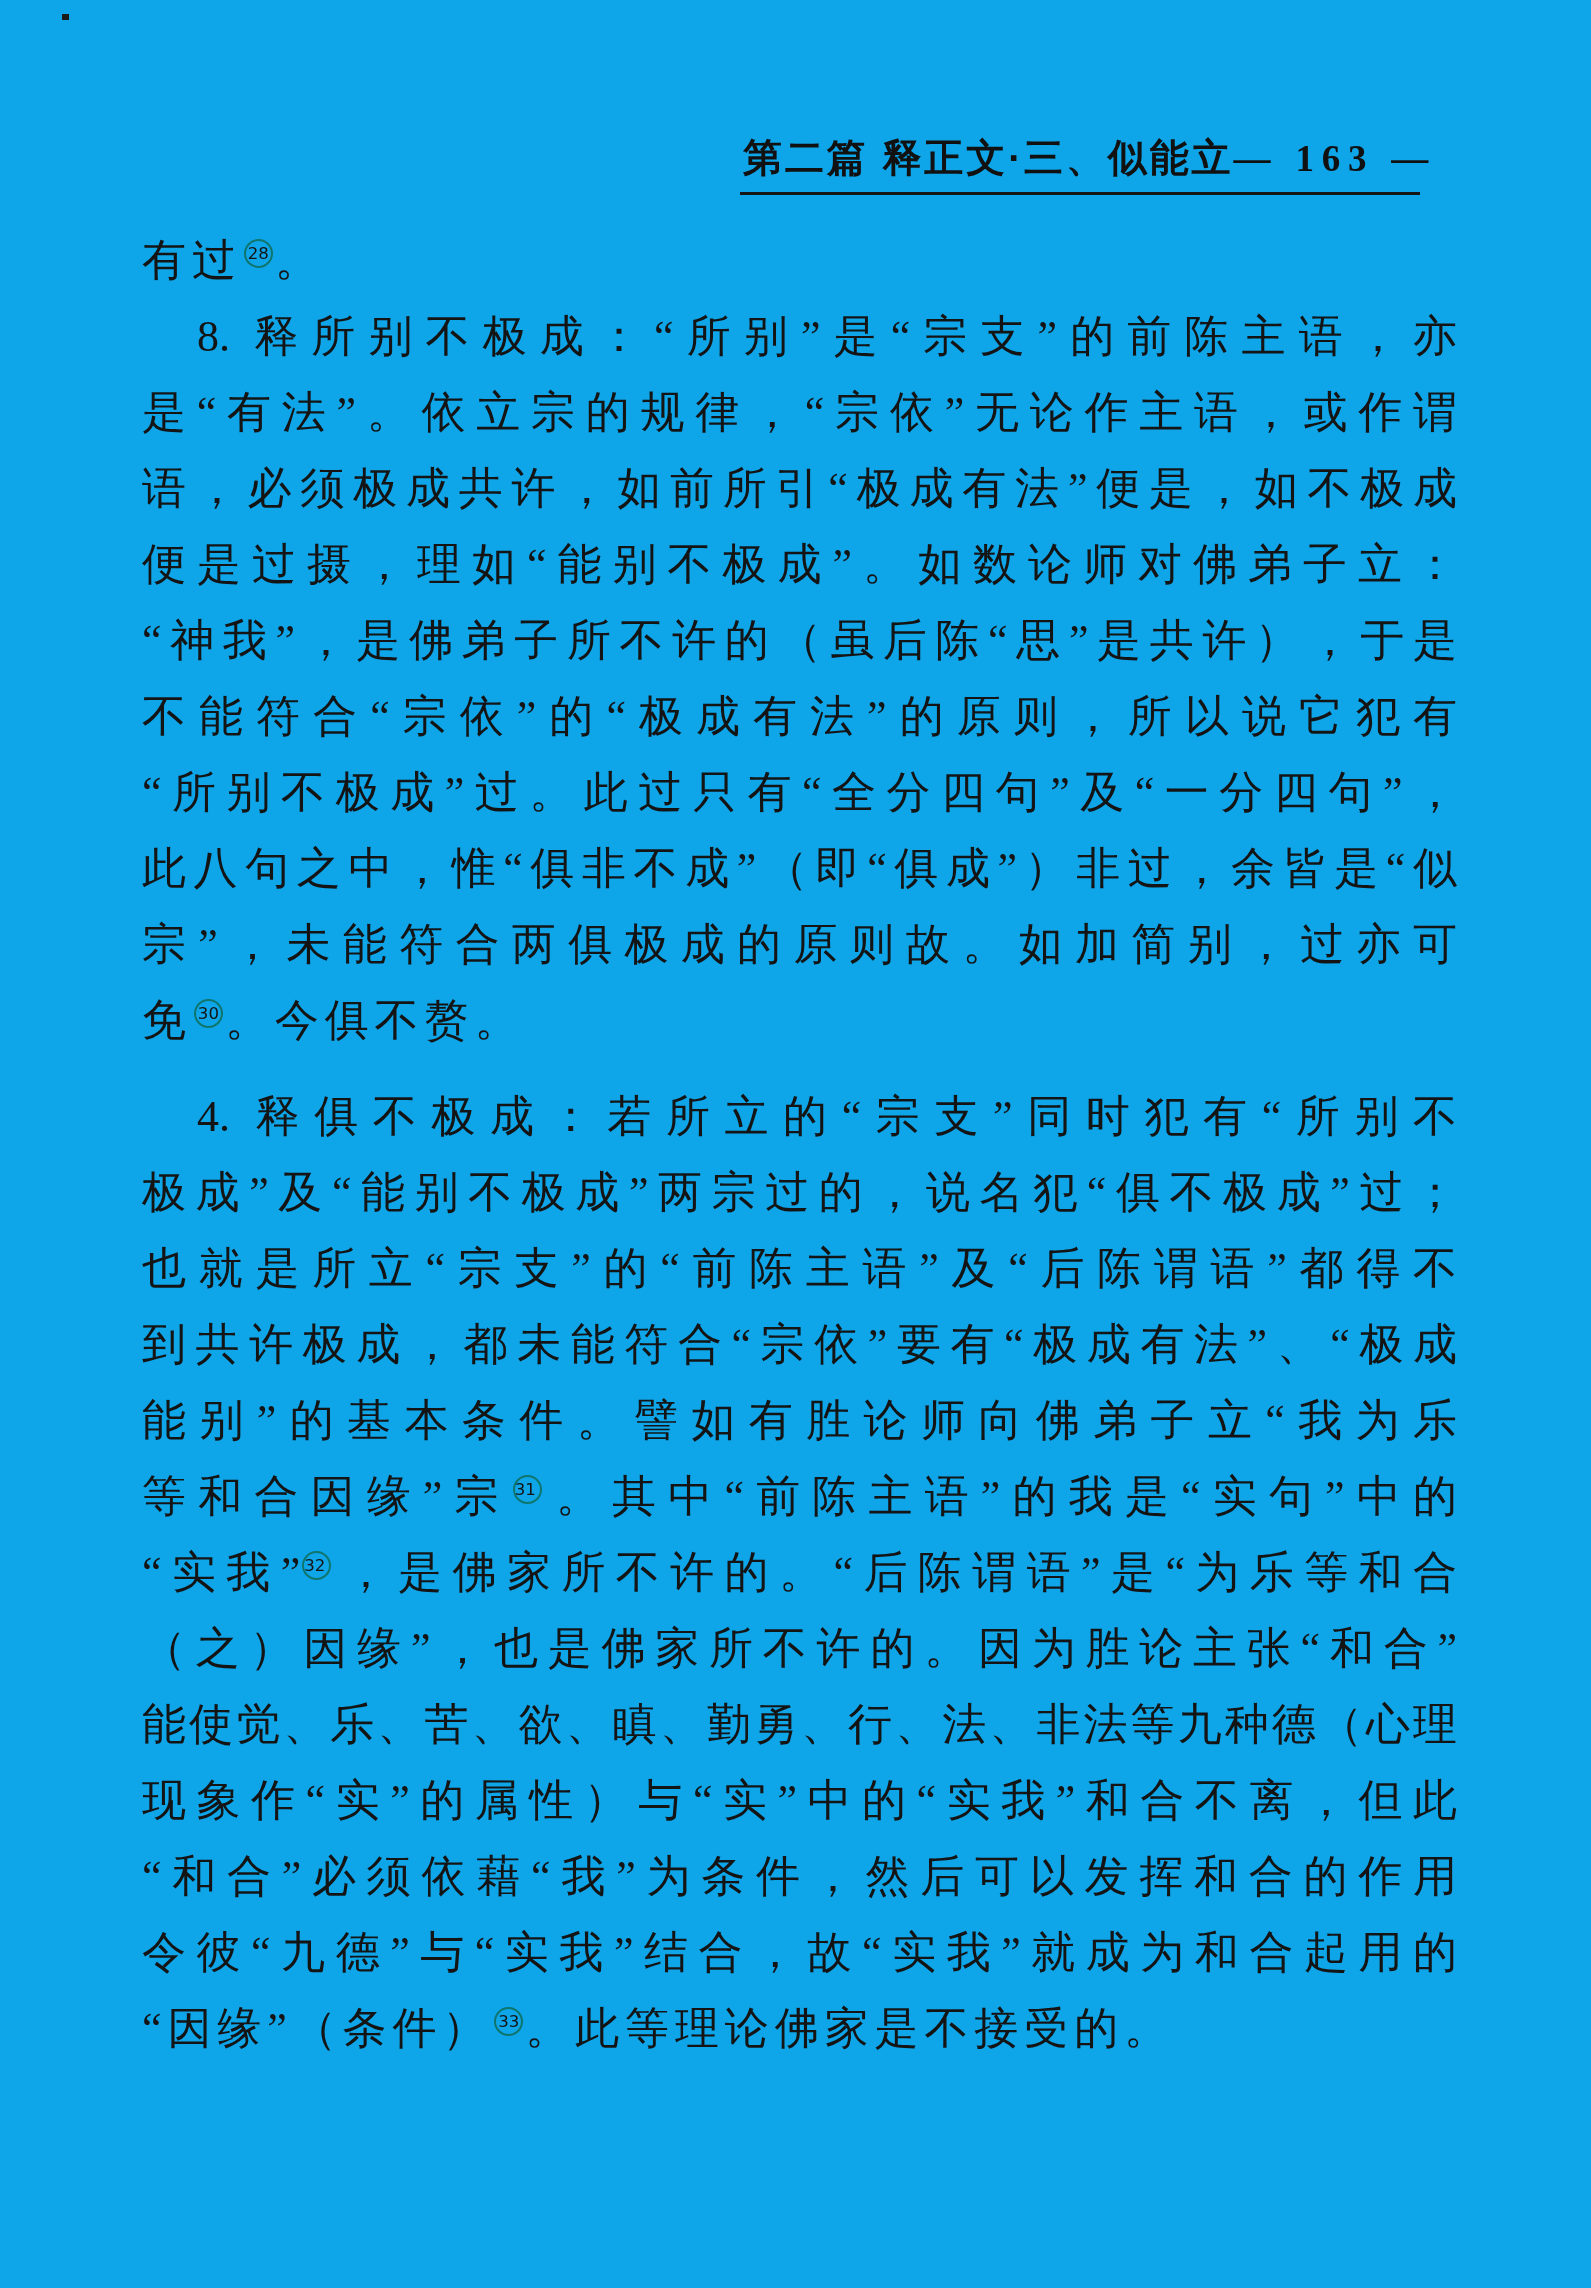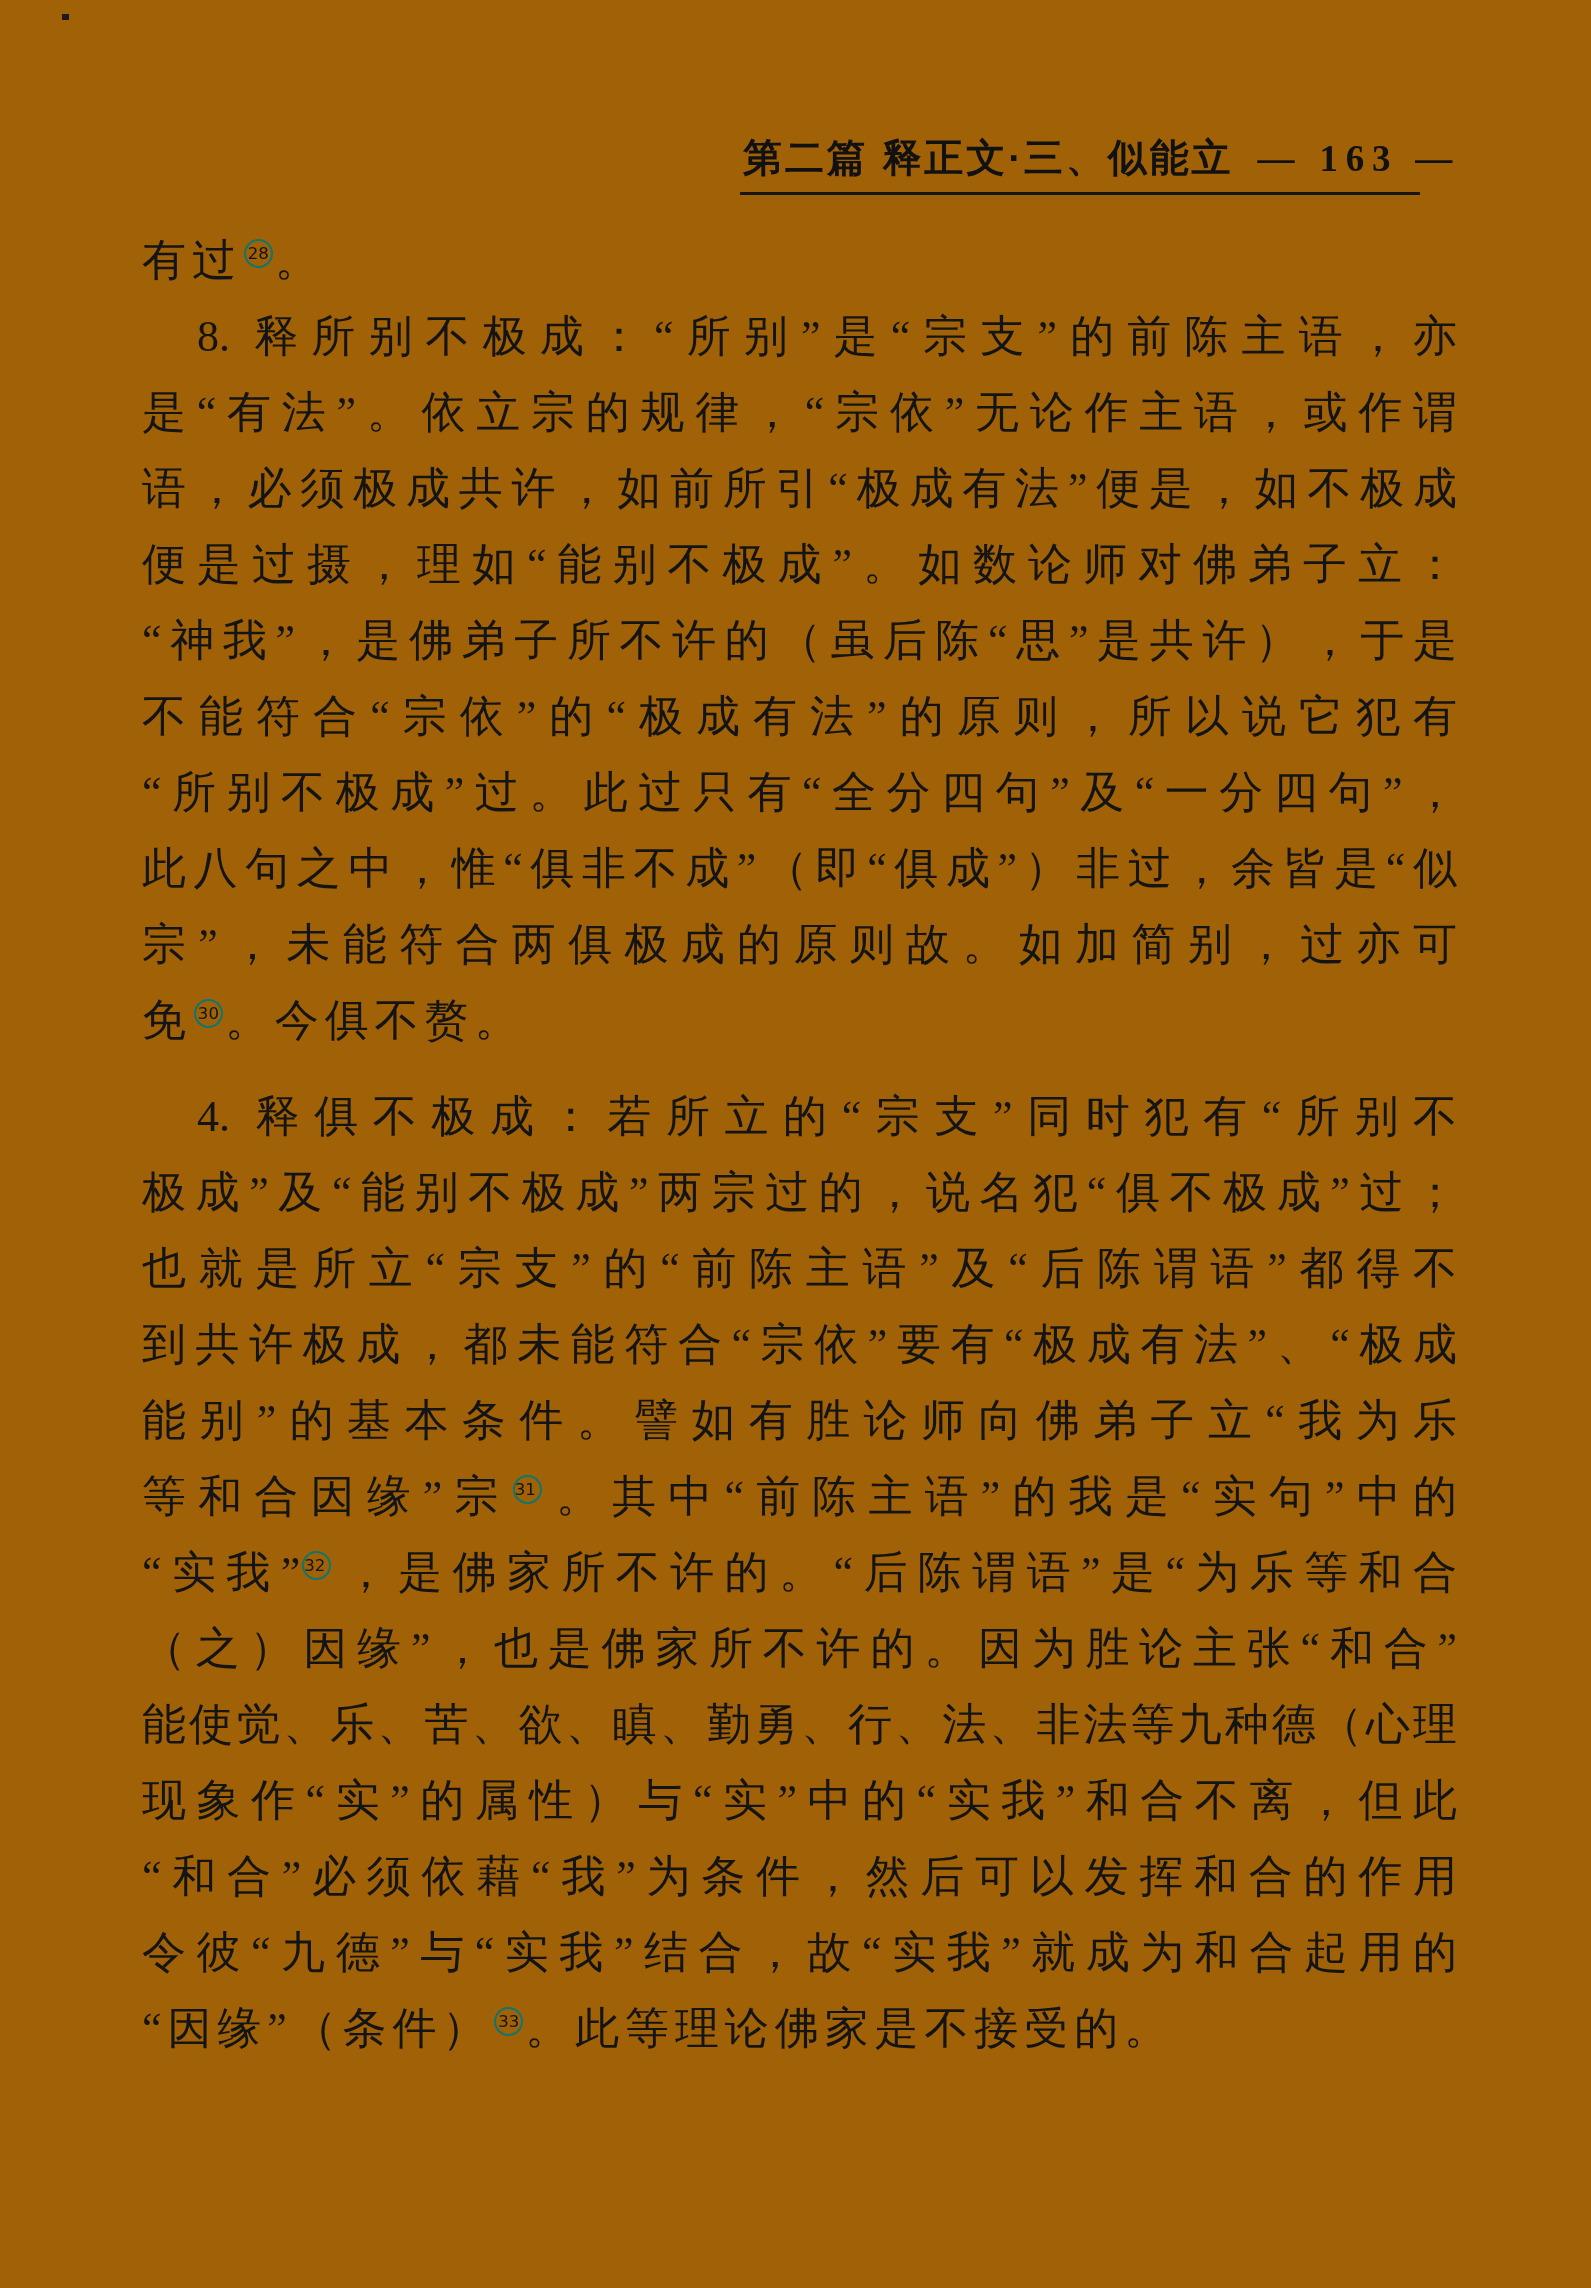--- a/index.html
+++ b/index.html
@@ -1,30 +1,30 @@
 <!DOCTYPE html>
 <html><head>
 <meta charset="utf-8">
 <style>
   html,body{margin:0;padding:0;}
   body{
     width:1592px;height:2289px;background:#ffffff;position:relative;
     font-family:"Liberation Serif","DejaVu Serif",serif;color:#141414;
   }
-  .page{position:absolute;inset:0;background:#a16207;overflow:hidden;}
+  .page{position:absolute;inset:0;background:#0ea5e9;overflow:hidden;}
   .speck{position:absolute;left:62px;top:13.7px;width:6.8px;height:6.8px;background:#1a1a1a;}
   .page-header{
     position:absolute;top:131px;left:743px;width:677px;
     display:flex;justify-content:space-between;align-items:baseline;
     font-family:"Liberation Sans","DejaVu Sans",sans-serif;
     font-weight:700;font-size:39px;letter-spacing:2.9px;white-space:nowrap;color:#111;
   }
   .page-header .pagenum{
     font-family:"Liberation Serif","DejaVu Serif",serif;
-    font-weight:600;font-size:37px;letter-spacing:7.8px;margin-left:24px;
+    font-weight:600;font-size:37px;letter-spacing:7.8px;
   }
   .header-rule{position:absolute;top:192px;left:740px;width:680px;height:2.9px;background:#161616;}
   .body-text{
     position:absolute;left:142px;top:223px;width:1315px;
     font-size:44px;color:#141414;
   }
   .line{
     line-height:76px;height:76px;letter-spacing:5.9px;white-space:nowrap;
   }
   .line.justify{

